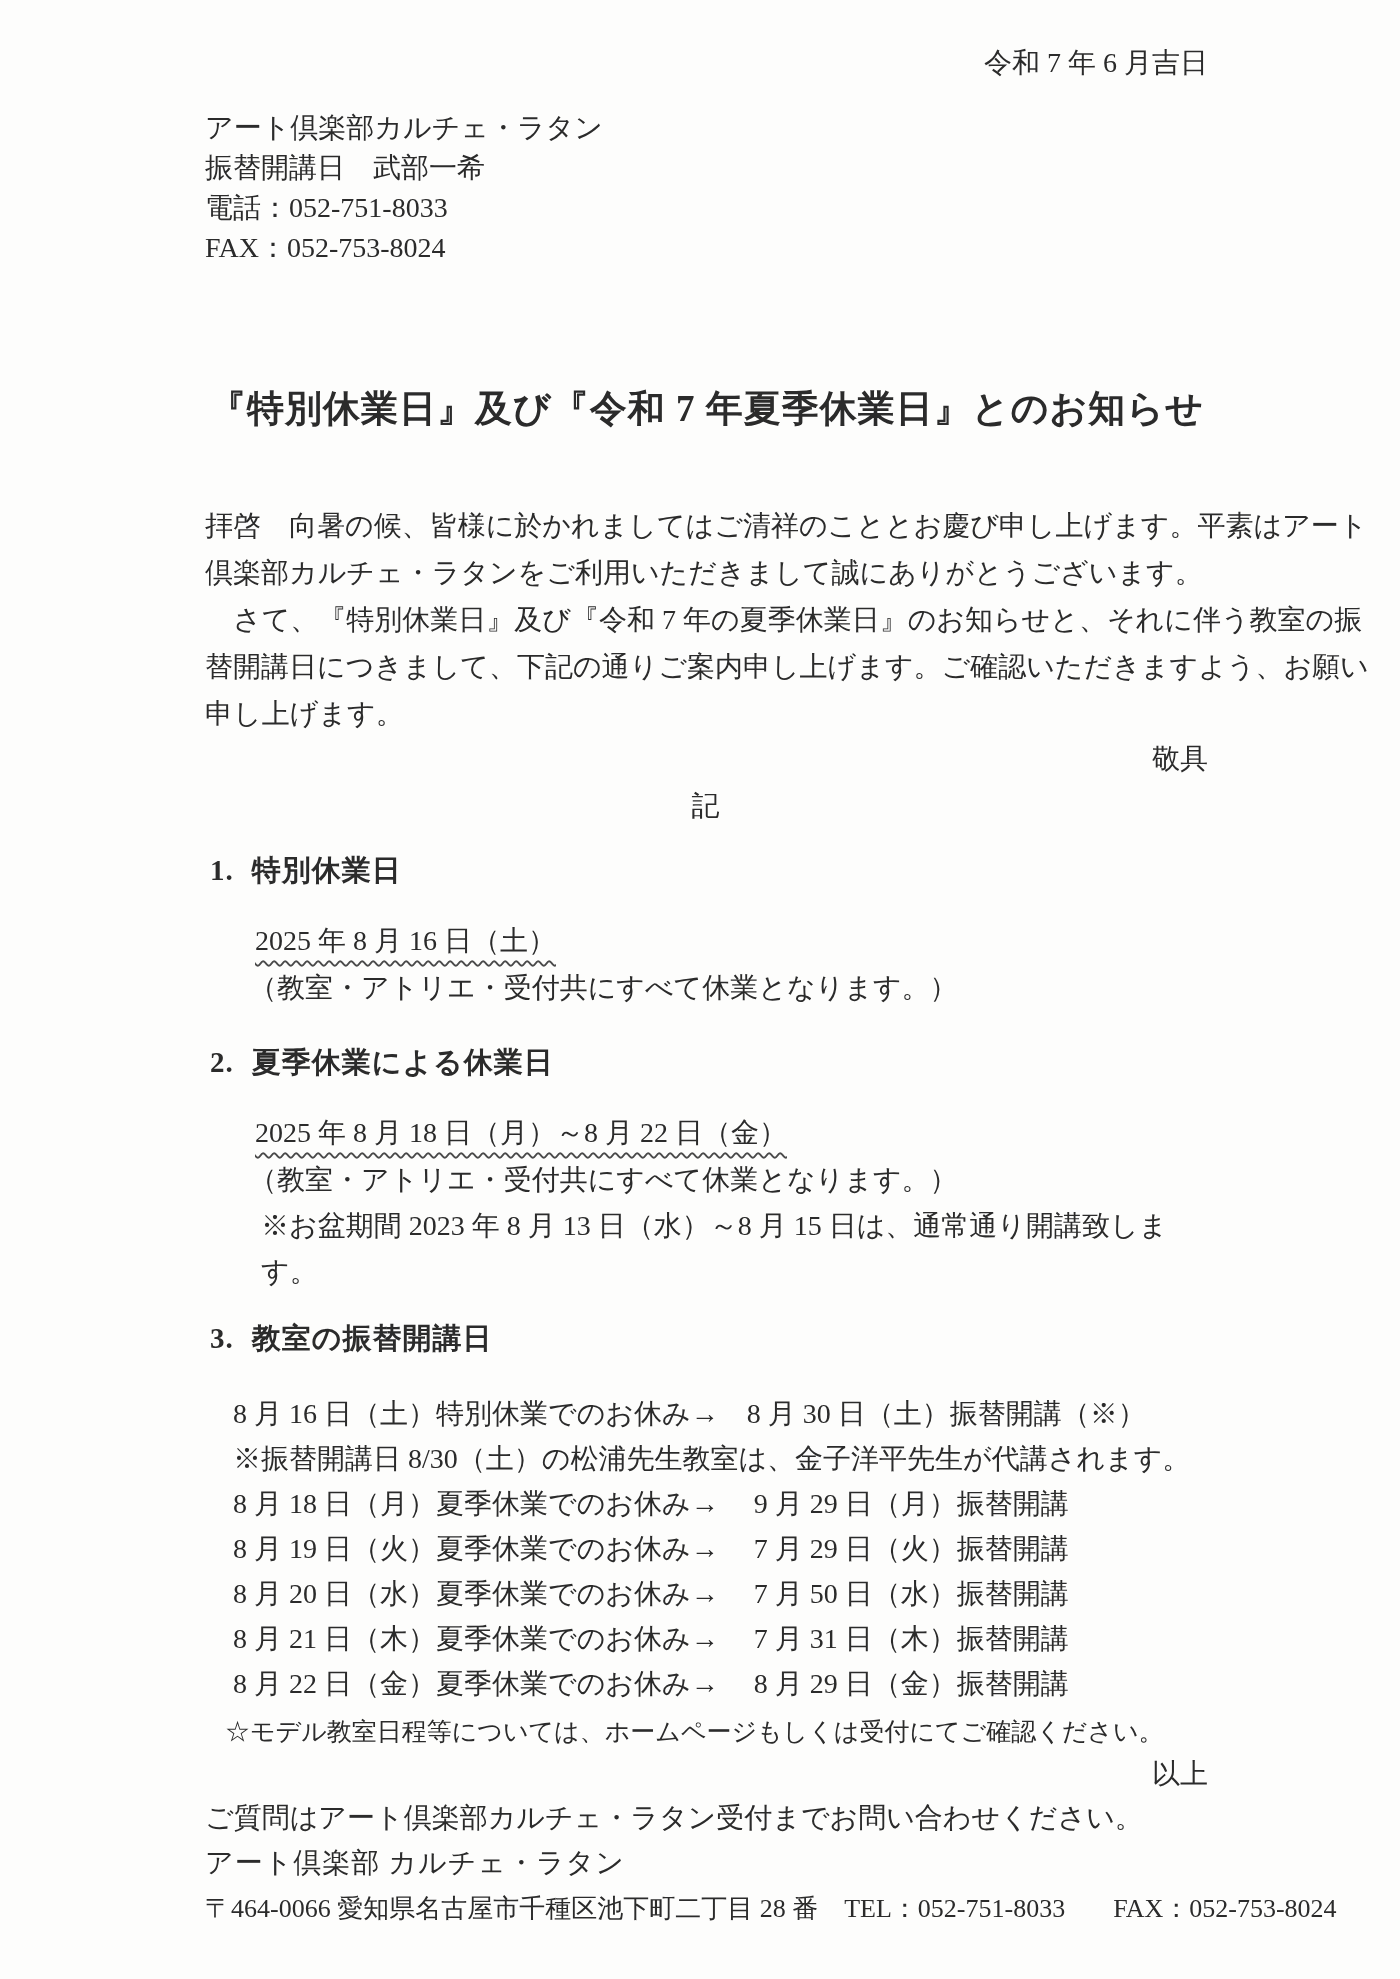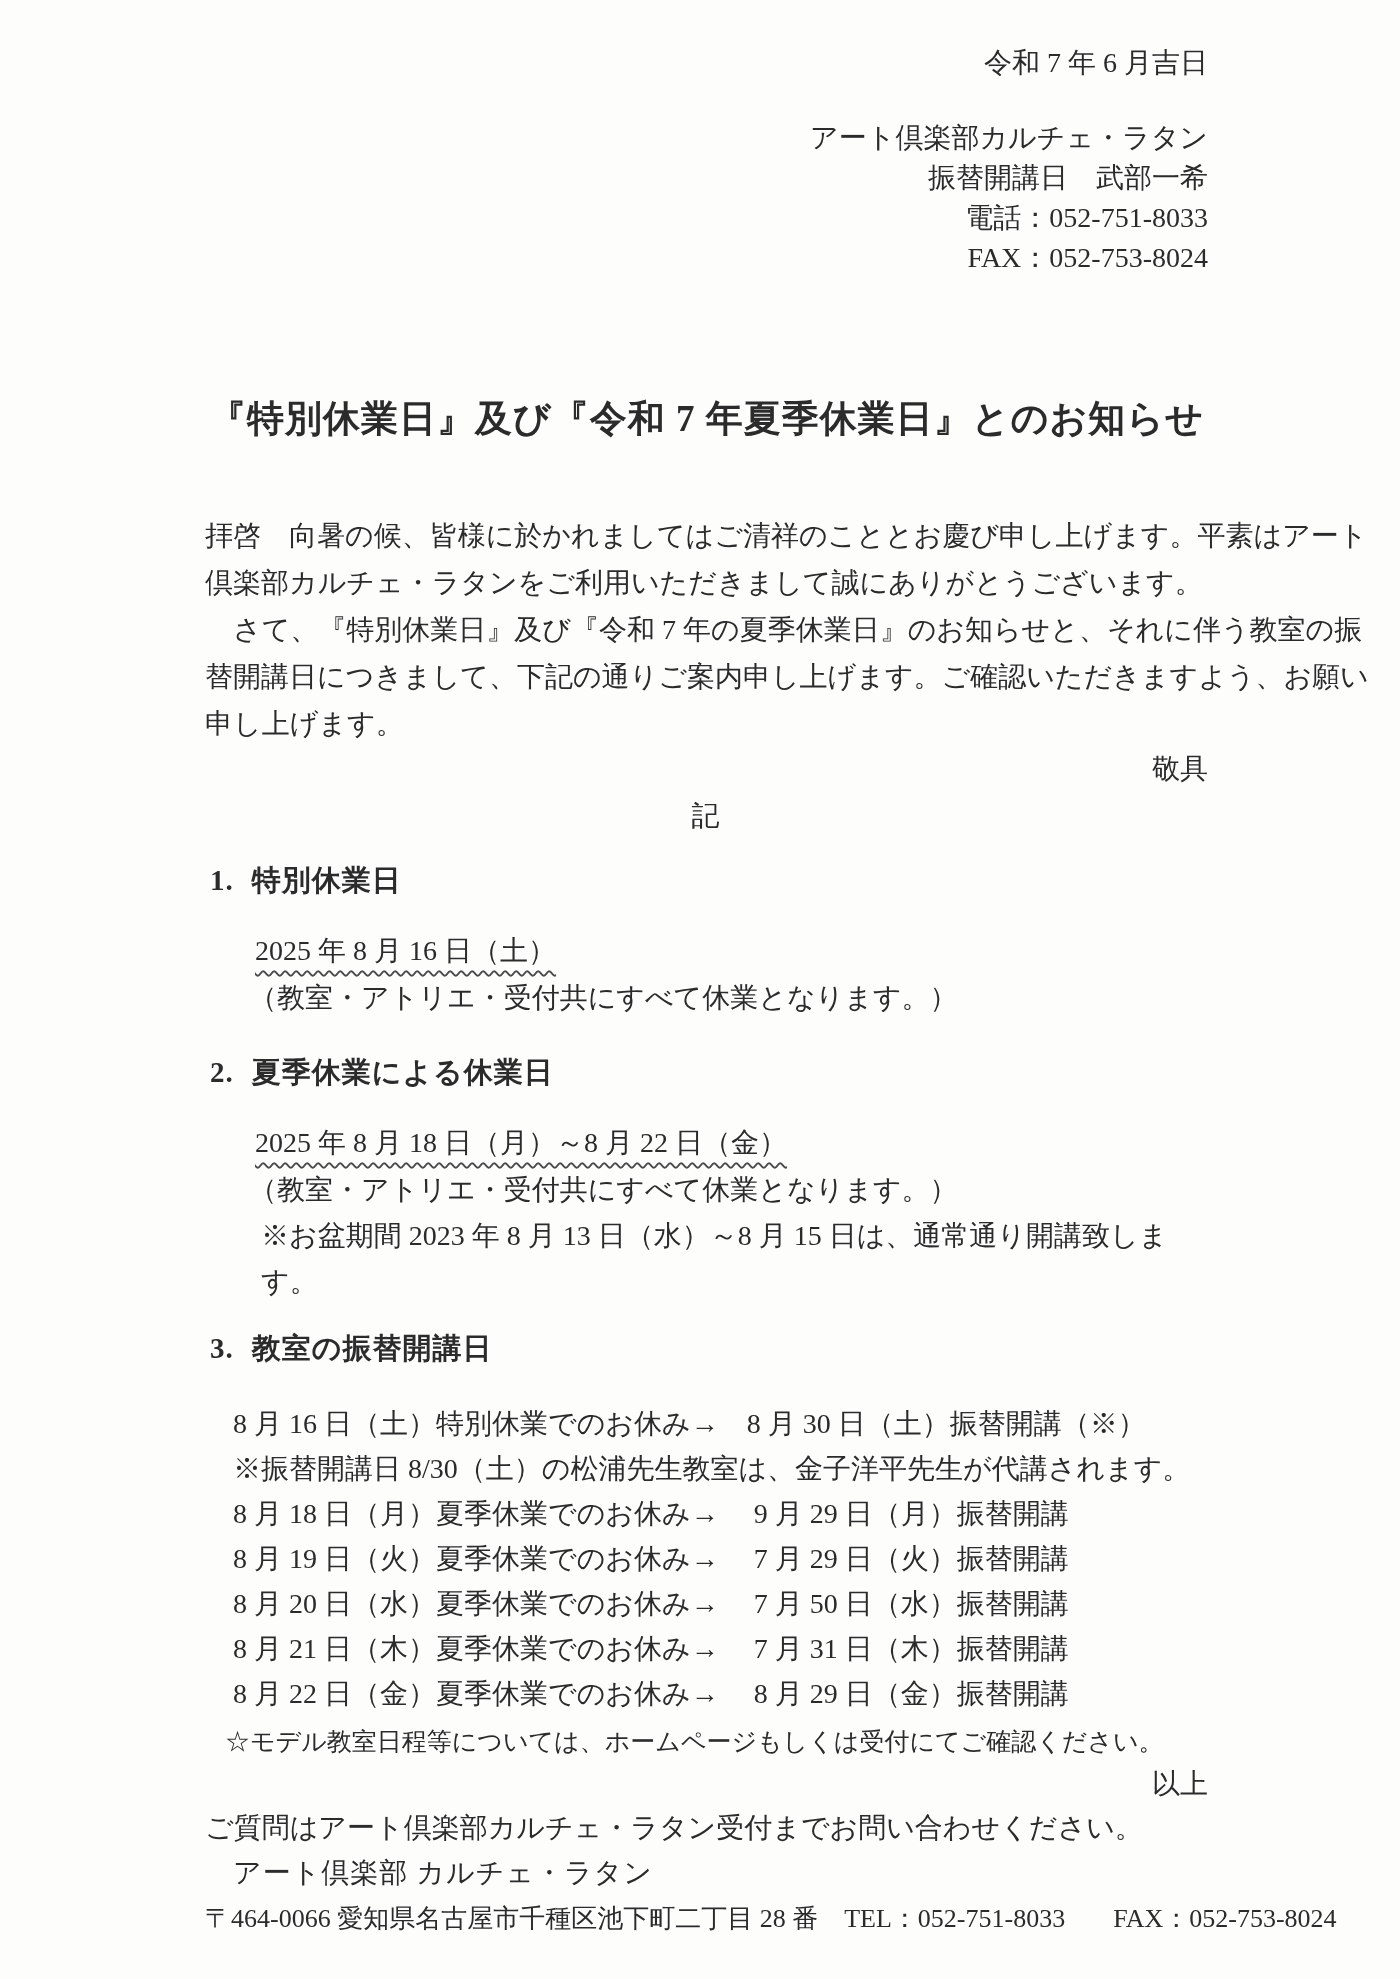--- a/index.html
+++ b/index.html
@@ -16,21 +16,21 @@
     padding: 46px 192px 0 205px;
     overflow: hidden;
   }
   .line { line-height: 34px; }
   .right { text-align: right; }
   .center { text-align: center; }
 
   .date-top { line-height: 34px; }
   .addressee { margin-top: 4px; line-height: 36px; }
 
-  .sender { margin-top: 38px; text-align: right; font-family: Liberation Serif, serif; }
+  .sender { margin-top: 28px; text-align: left; font-family: Liberation Serif, serif; }
   .sender .line { line-height: 40px; }
 
   .title {
     margin-top: 118px;
     text-align: center;
     font-size: 37px;
     font-weight: bold;
     letter-spacing: 1px;
     line-height: 46px;
     white-space: nowrap;
@@ -68,21 +68,21 @@
   .sec-date-row { margin: 0; }
   .sec-note { margin-left: 44px; line-height: 46px; margin-top: 2px; }
   .obon-note { margin-left: 56px; line-height: 46px; }
 
   .sched { margin-top: 30px; margin-left: 28px; }
   .sched .line { line-height: 45px; white-space: nowrap; }
 
   .model-note { margin-top: 6px; margin-left: 20px; font-size: 25px; line-height: 40px; }
   .ijou { line-height: 44px; }
   .contact-line { line-height: 44px; }
-  .org-line { line-height: 46px; letter-spacing: 1px; margin-left: 28px; }
+  .org-line { line-height: 46px; letter-spacing: 1px; }
 
   .addr-line { font-size: 26px; line-height: 45px; white-space: nowrap; }
   .addr-line .gap1 { margin-left: 26px; }
   .addr-line .gap2 { margin-left: 48px; }
 </style>
 </head>
 <body>
 
 <div class="page">
 

